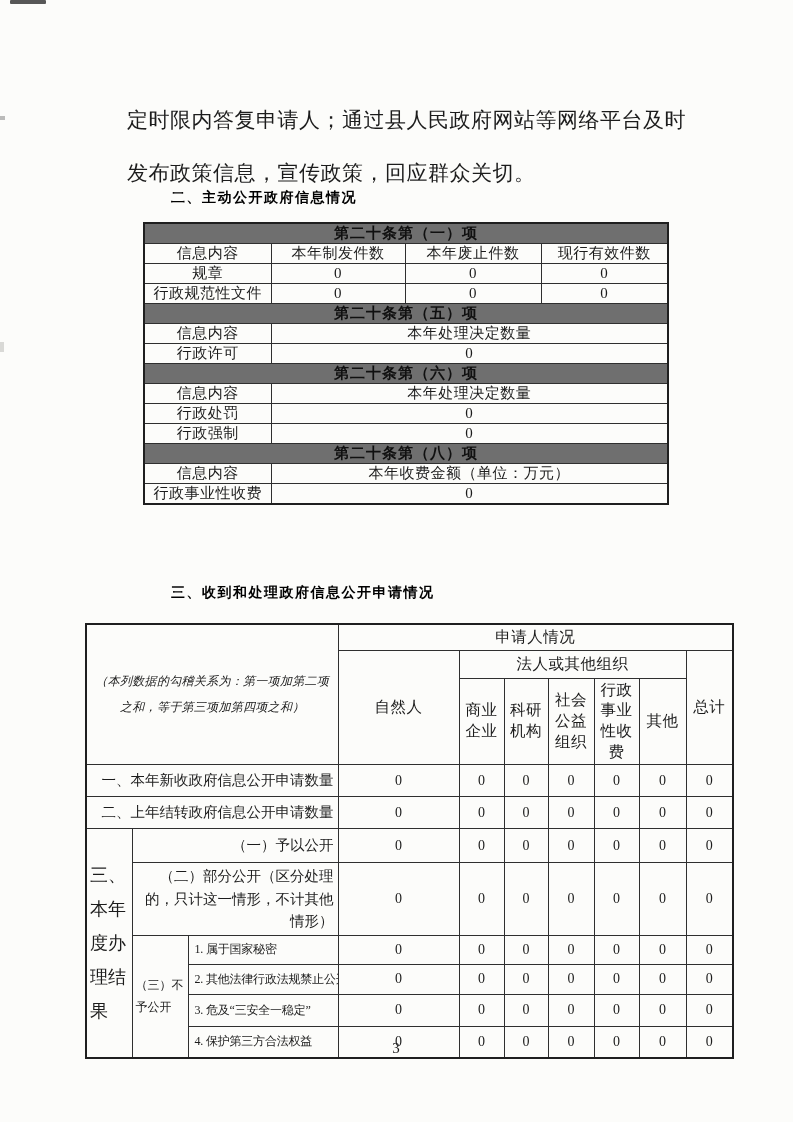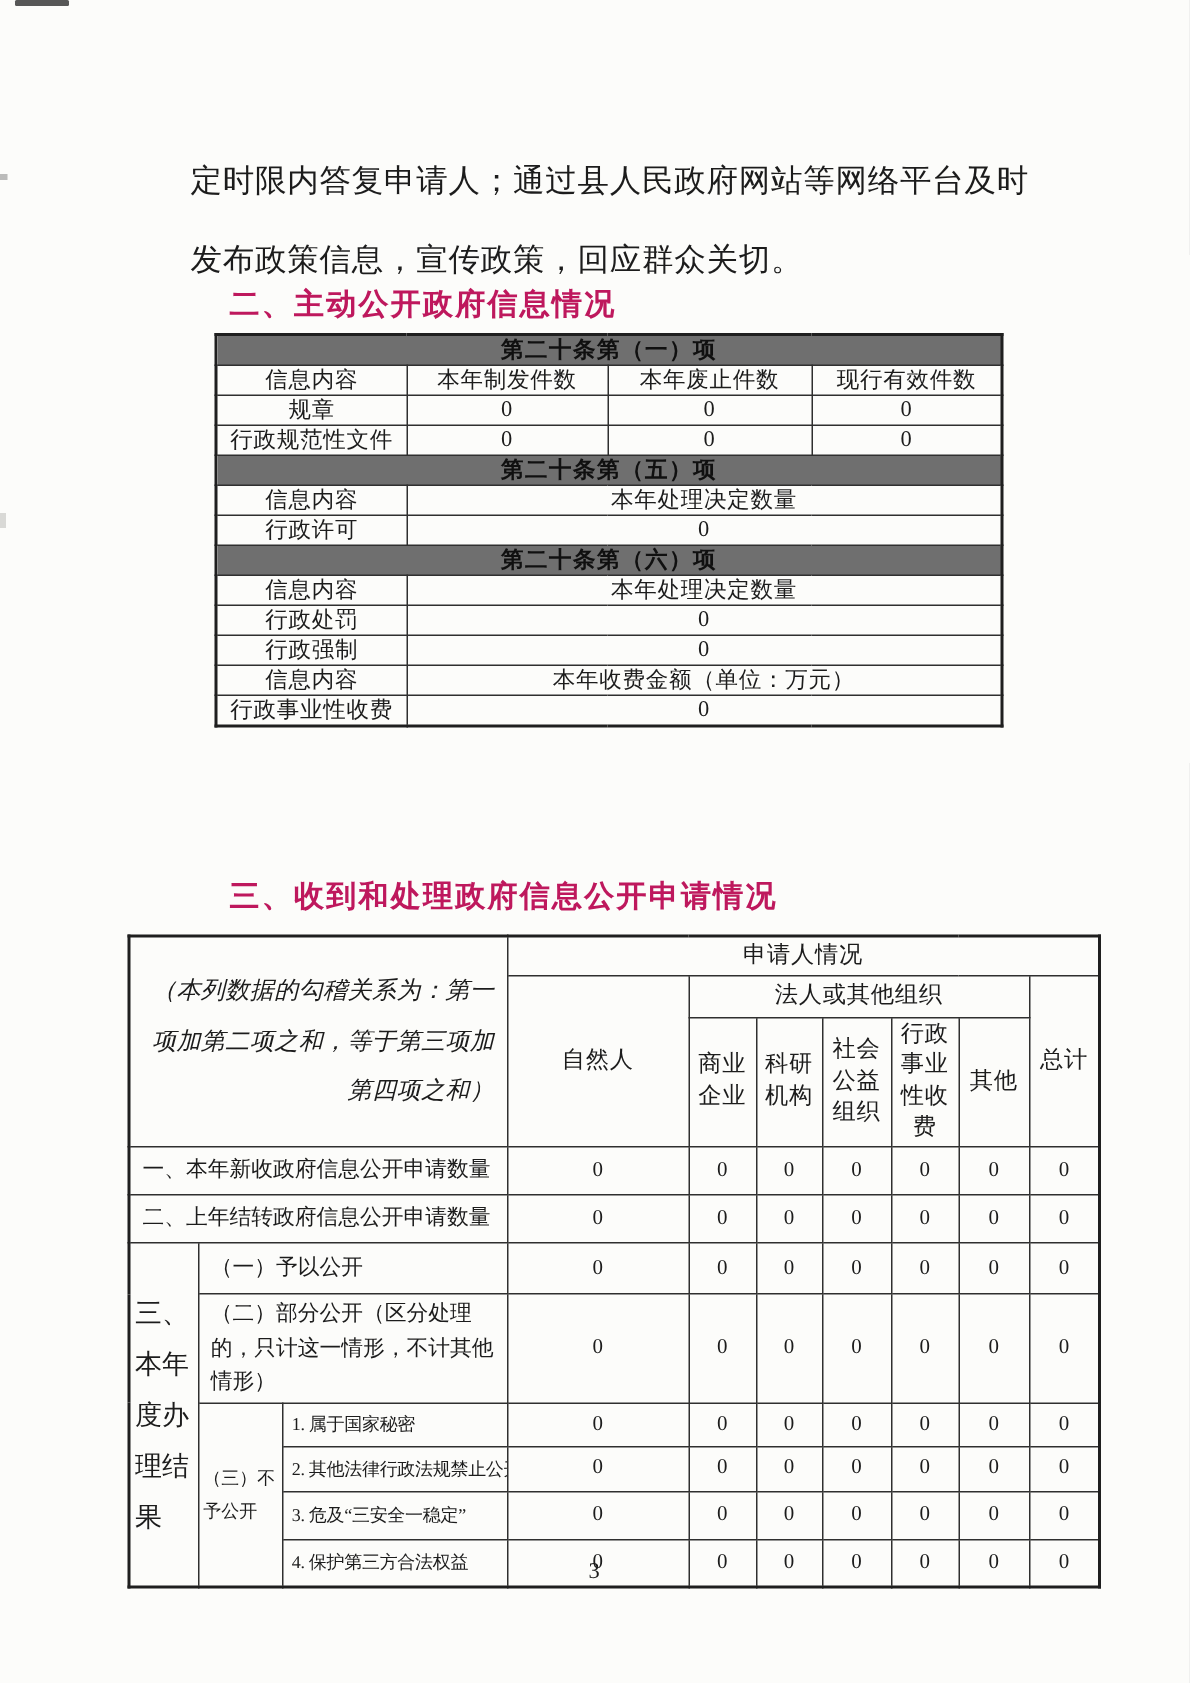--- a/index.html
+++ b/index.html
@@ -20,24 +20,24 @@
 
   .body-line{
     position:absolute;left:127px;
     font-size:21px;letter-spacing:.5px;
     white-space:nowrap;
   }
   .line1{top:106px;}
   .line2{top:159px;}
 
   .heading{
-    position:absolute;left:153px;
+    position:absolute;left:171px;
     font-family:"Liberation Sans", sans-serif;
-    font-weight:700;font-size:20px;letter-spacing:1.5px;
-    white-space:nowrap;color:#be185d;
+    font-weight:700;font-size:14px;letter-spacing:1.5px;
+    white-space:nowrap;color:#000000;
   }
   .h2{top:189px;}
   .h3{top:584px;}
 
   table{border-collapse:collapse;table-layout:fixed;}
   td{border:1.5px solid #2f2f2f;vertical-align:middle;text-align:center;
      padding:0;overflow:hidden;}
 
   
   .t1{position:absolute;left:143px;top:222px;width:524px;border:2px solid #1f1f1f;}
@@ -45,25 +45,25 @@
   .t1 td{font-size:15px;letter-spacing:.5px;}
   .t1 .band{
     background:#6f6f6f;color:#101010;font-weight:700;
     letter-spacing:1px;
   }
 
   
   .t2{position:absolute;left:85px;top:623px;width:647px;border:2px solid #1f1f1f;}
   .t2 td{font-size:15px;}
   .t2 .note{
-    font-style:italic;font-size:16px;line-height:2.1;
-    text-align:right;padding:0 8px;letter-spacing:.3px;
+    font-style:italic;font-size:12px;line-height:2.1;
+    text-align:center;padding:0 8px;letter-spacing:.3px;
   }
   .t2 .hc{font-size:15.5px;letter-spacing:.5px;line-height:1.35;padding:1px 2px;margin-left:44px;}
-  .t2 .rl{text-align:left;padding:2px 4px 2px 8px;font-size:14.5px;line-height:1.55;}
+  .t2 .rl{text-align:right;padding:2px 4px 2px 8px;font-size:14.5px;line-height:1.55;}
   .t2 .rl2{text-align:left;padding-left:6px;font-size:12px;letter-spacing:-0.2px;white-space:nowrap;}
   .t2 .v{font-size:14px;}
   .t2 .vlab{font-size:18px;line-height:1.9;padding:0 3px;text-align:left;margin-left:43px;}
   .t2 .vlab2{font-size:12px;line-height:1.9;padding:0 3px;text-align:left;}
 
   .page-number{
     position:absolute;left:0;right:0;top:1040px;
     text-align:center;font-size:15px;letter-spacing:1px;
   }
 </style>
@@ -128,20 +128,23 @@
       <td>信息内容</td>
       <td colspan="3">本年处理决定数量</td>
     </tr>
     <tr>
       <td>行政处罚</td>
       <td colspan="3">0</td>
     </tr>
     <tr>
       <td>行政强制</td>
       <td colspan="3">0</td>
+    </tr>
+    <tr>
+      <td class="band" colspan="4">第二十条第（八）项</td>
     </tr>
     <tr>
       <td>信息内容</td>
       <td colspan="3">本年收费金额（单位：万元）</td>
     </tr>
     <tr>
       <td>行政事业性收费</td>
       <td colspan="3">0</td>
     </tr>
   </tbody>

